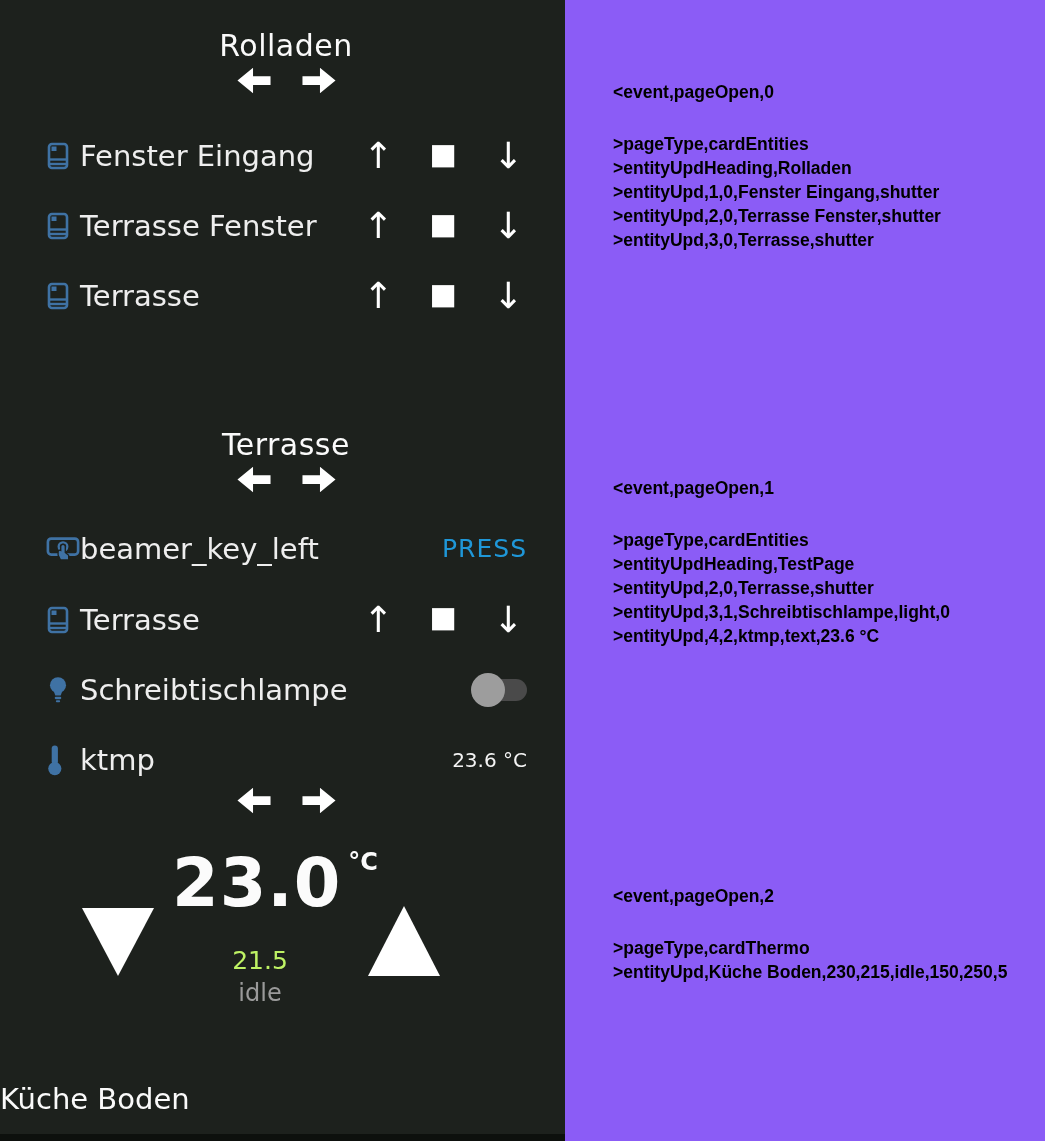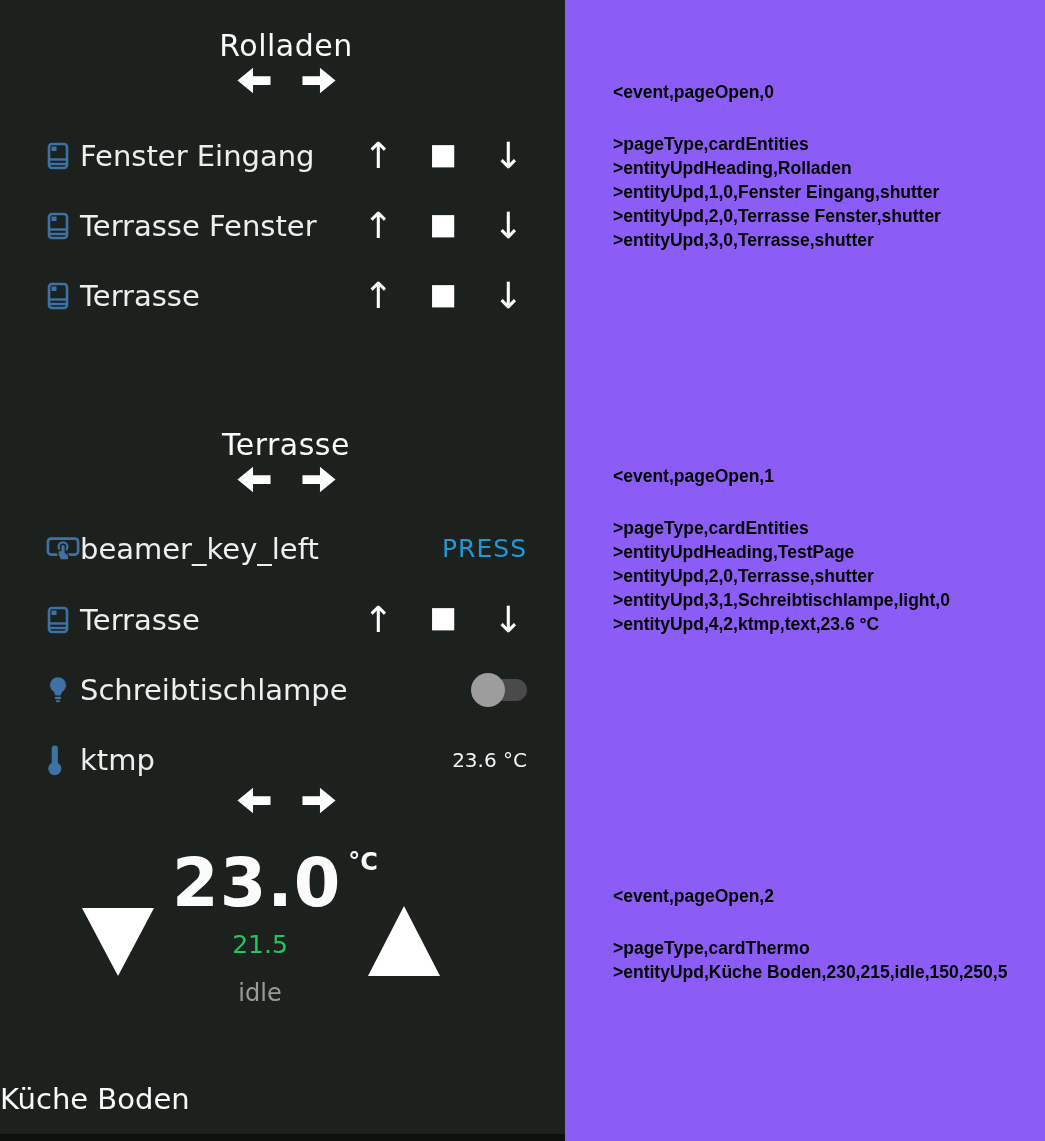--- a/index.html
+++ b/index.html
@@ -35,22 +35,22 @@
 
   
   .toggle{position:relative;width:56px;height:34px;margin-left:auto;cursor:pointer;}
   .toggle-track{position:absolute;left:4px;top:6px;width:52px;height:22px;border-radius:11px;background:#4a4a4a;}
   .toggle-knob{position:absolute;left:0;top:0;width:34px;height:34px;border-radius:50%;background:#9d9d9d;}
 
   
   .thermo-temp{position:absolute;left:0;top:84px;width:520px;text-align:center;white-space:nowrap;}
   .temp-big{font-size:67px;font-weight:700;color:#fbfbfb;letter-spacing:1px;margin-left:30px;}
   .temp-unit{font-size:24px;font-weight:700;color:#fbfbfb;vertical-align:36px;margin-left:7px;}
-  .thermo-setpoint{position:absolute;left:0;top:170px;width:520px;text-align:center;
-                   font-size:25px;color:#22c55e;}
+  .thermo-setpoint{position:absolute;left:0;top:186px;width:520px;text-align:center;
+                   font-size:25px;color:#bef264;}
   .thermo-state{position:absolute;left:0;top:219px;width:520px;text-align:center;
                 font-size:24px;color:#9a9a9a;}
   .thermo-label{position:absolute;left:0;top:322px;width:525px;text-align:left;
                 font-size:29px;color:#fafafa;}
   .tri-btn{position:absolute;cursor:pointer;line-height:0;}
   .tri-down{left:82px;top:148px;}
   .tri-up{left:368px;top:146px;}
 
   
   .proto-col{position:absolute;left:565px;top:0;width:480px;height:1141px;background:#8b5cf6;}
@@ -259,21 +259,21 @@
     <div class="proto-block" style="top:80px;">
       <div class="pline">&lt;event,pageOpen,0</div>
       <div class="pgap"></div>
       <div class="pline">&gt;pageType,cardEntities</div>
       <div class="pline">&gt;entityUpdHeading,Rolladen</div>
       <div class="pline">&gt;entityUpd,1,0,Fenster Eingang,shutter</div>
       <div class="pline">&gt;entityUpd,2,0,Terrasse Fenster,shutter</div>
       <div class="pline">&gt;entityUpd,3,0,Terrasse,shutter</div>
     </div>
 
-    <div class="proto-block" style="top:464px;">
+    <div class="proto-block" style="top:476px;">
       <div class="pline">&lt;event,pageOpen,1</div>
       <div class="pgap"></div>
       <div class="pline">&gt;pageType,cardEntities</div>
       <div class="pline">&gt;entityUpdHeading,TestPage</div>
       <div class="pline">&gt;entityUpd,2,0,Terrasse,shutter</div>
       <div class="pline">&gt;entityUpd,3,1,Schreibtischlampe,light,0</div>
       <div class="pline">&gt;entityUpd,4,2,ktmp,text,23.6 °C</div>
     </div>
 
     <div class="proto-block" style="top:884px;">

